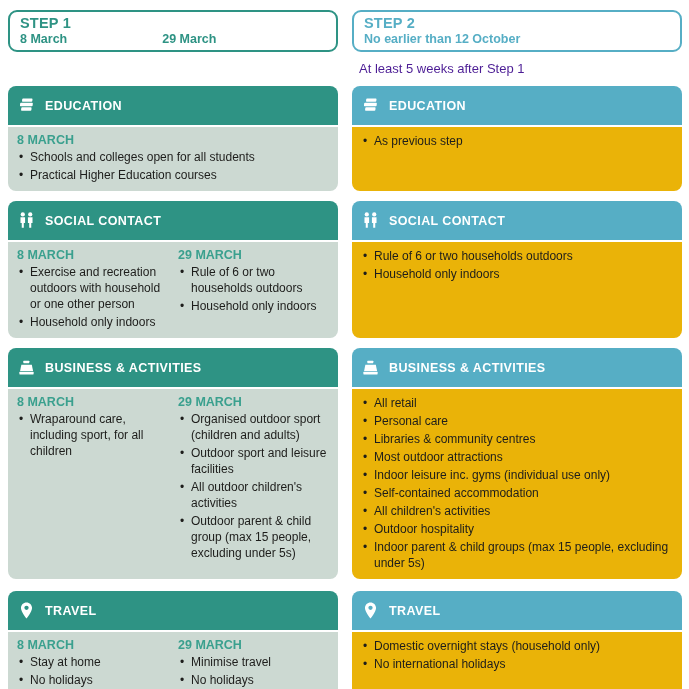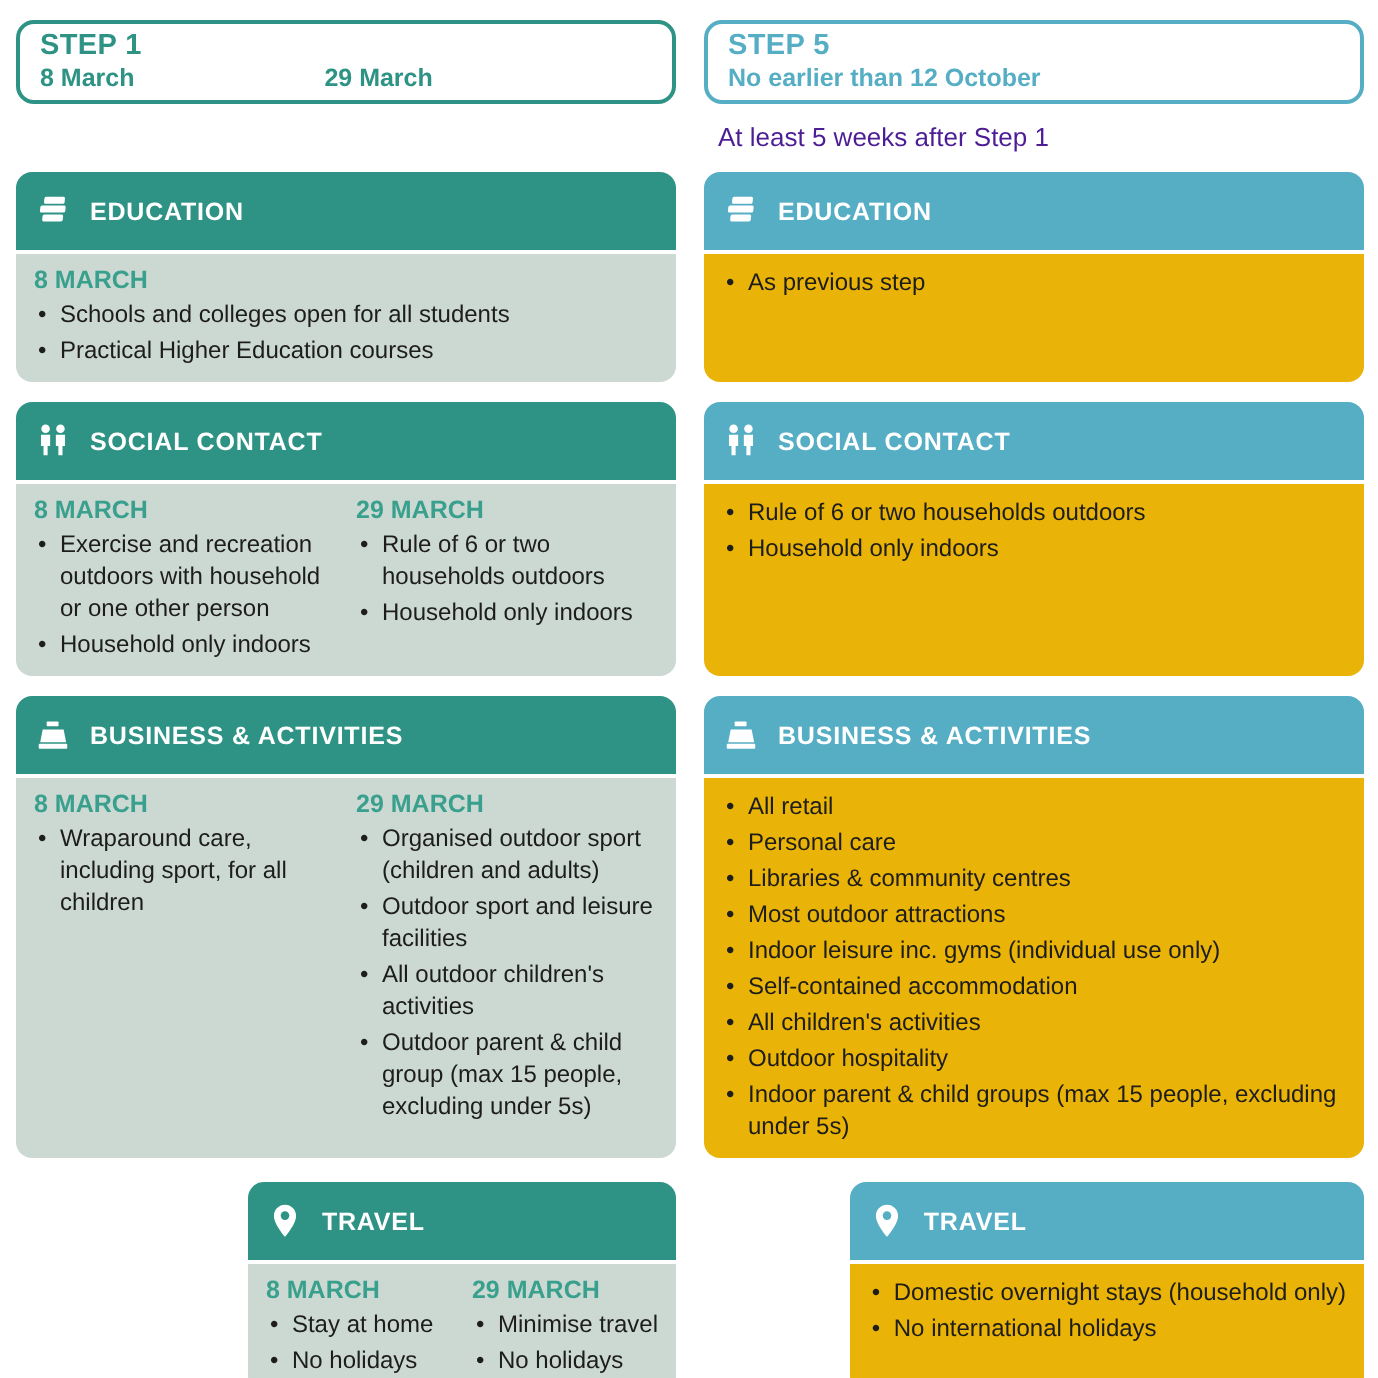--- a/index.html
+++ b/index.html
@@ -10,21 +10,21 @@
     color: #1d1d1b;
     overflow: hidden;
   }
   .board {
     display: grid;
     grid-template-columns: 330px 330px;
     column-gap: 14px;
     padding: 10px 8px 0 8px;
   }
   .cell { padding-bottom: 10px; display: flex; flex-direction: column; }
-  .cell.tallgap { padding-bottom: 12px; align-items: flex-end; }
+  .cell.tallgap { padding-bottom: 12px; }
 
   
   .step-box {
     background: #ffffff;
     border: 2px solid;
     border-radius: 9px;
     padding: 3px 0 4px 10px;
     min-height: 36px;
   }
   .step-box.teal { border-color: #2e9384; color: #2e9384; }
@@ -102,21 +102,21 @@
     <div class="step-box teal">
       <div class="step-title">STEP 1</div>
       <div class="step-dates">
         <span class="d1">8 March</span>
         <span class="d2">29 March</span>
       </div>
     </div>
   </div>
   <div class="cell blue-col">
     <div class="step-box blue">
-      <div class="step-title">STEP 5</div>
+      <div class="step-title">STEP 2</div>
       <div class="step-dates">
         <span>No earlier than 12 October</span>
       </div>
     </div>
     <div class="step-note">At least 5 weeks after Step 1</div>
   </div>
 
   <div class="cell teal-col">
     <div class="card">
       <div class="card-header">

